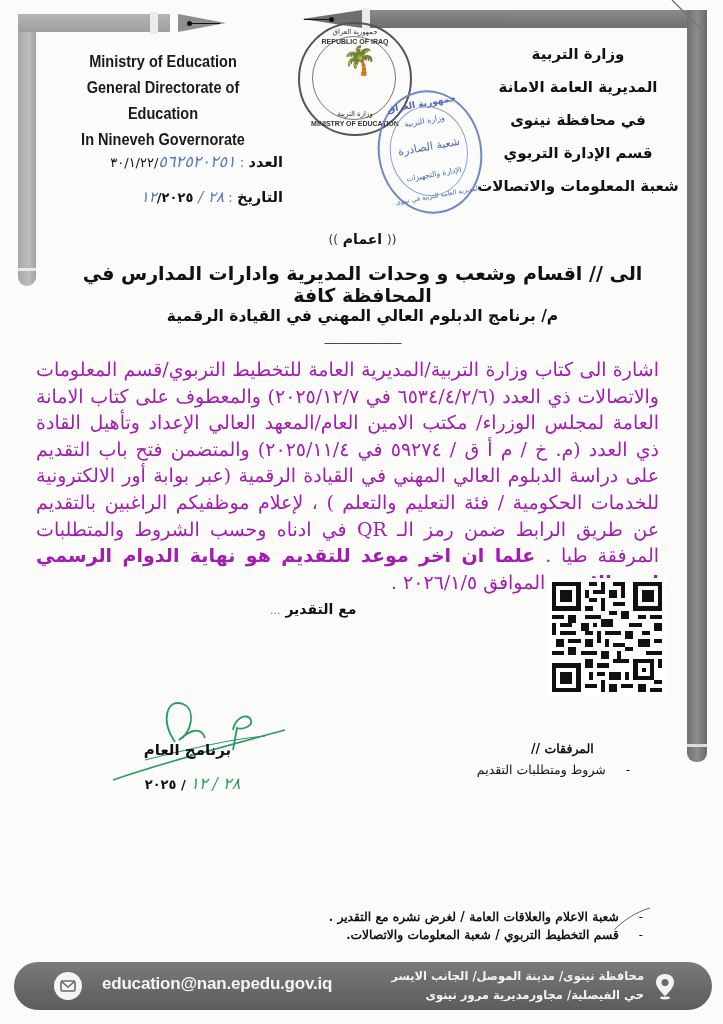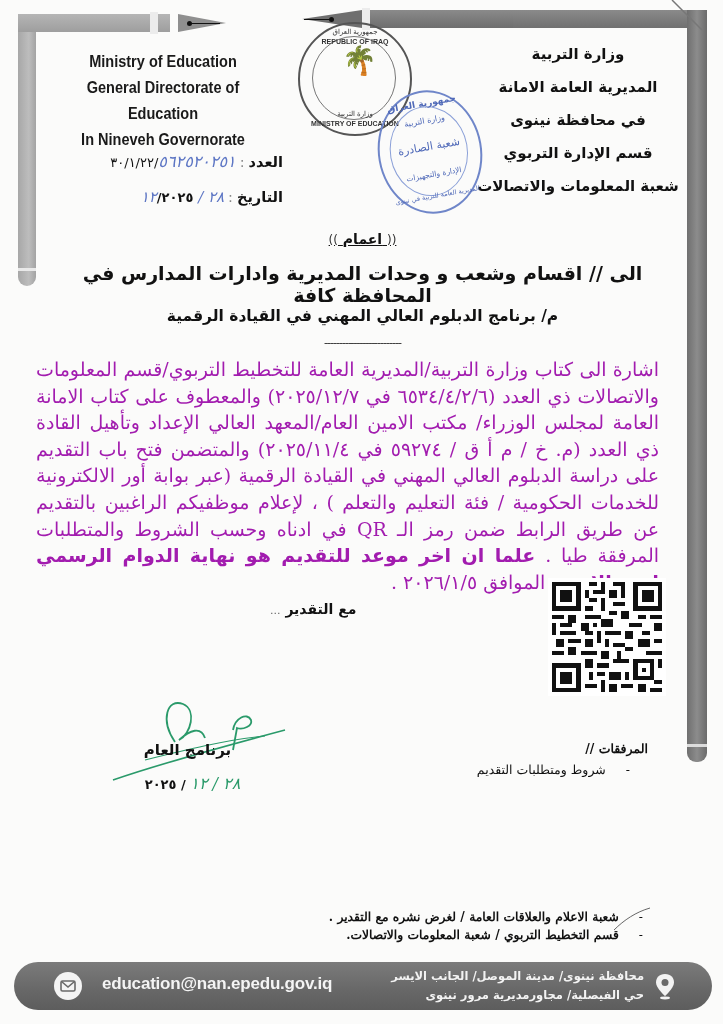--- a/index.html
+++ b/index.html
@@ -44,21 +44,21 @@
   
   .ref-row { direction: rtl; font-weight: bold; font-size: 14.5px; }
   .ref-label { font-weight: bold; }
   .ref-colon { color: #888; font-weight: normal; margin: 0 4px; }
   .handwritten { color: #5d76c4; font-family: "DejaVu Serif", serif; font-style: italic; font-weight: normal; }
   .ref-number { right: 440px; top: 152px; }
   .ref-date { right: 440px; top: 188px; }
 
   
   .center { left: 40px; width: 645px; text-align: center; direction: rtl; }
-  .category { top: 231px; font-size: 14px; font-weight: bold; text-decoration: underline; }
+  .category { top: 231px; font-size: 14px; font-weight: bold; }
   .category .br { font-weight: normal; color: #333; font-size: 12px; }
   .recipient { top: 262px; font-size: 19px; font-weight: bold; letter-spacing: -0.2px; }
   .subject { top: 307px; font-size: 15.5px; font-weight: bold; }
   .separator { top: 336px; font-size: 11px; color: #222; letter-spacing: -1px; }
 
   
   .body-text { left: 36px; top: 356px; width: 623px; direction: rtl; text-align: justify; text-align-last: right; font-family: "DejaVu Serif", serif; font-size: 19px; line-height: 26.6px; color: #a21caf; }
   .body-text b { font-family: "DejaVu Sans", sans-serif; font-weight: bold; }
 
   
@@ -69,21 +69,21 @@
   .qr { left: 548px; top: 578px; width: 118px; height: 118px; background: #fff; }
 
   
   .sig-block { left: 100px; top: 733px; width: 205px; direction: rtl; text-align: center; font-weight: bold; }
   .sig-name { font-size: 15px; line-height: 28px; }
   .sig-title { font-size: 15px; line-height: 34px; margin-right: 30px; }
   .sig-date { font-size: 13px; line-height: 34px; margin-right: 20px; text-align: center; }
   .sig-scribble { left: 105px; top: 690px; width: 190px; height: 110px; }
 
   
-  .attachments { right: 75px; top: 738px; direction: rtl; font-family: "DejaVu Serif", serif; font-size: 12.5px; line-height: 21px; }
+  .attachments { right: 75px; top: 738px; direction: rtl; font-family: "DejaVu Serif", serif; font-size: 12.5px; line-height: 21px; text-align: center; }
   .attachments .item { margin-right: 18px; }
   .dash { margin-left: 20px; }
 
   
   .cc { right: 70px; top: 908px; direction: rtl; font-family: "DejaVu Serif", serif; font-size: 12.3px; line-height: 17px; }
   .cc .item { margin-right: 10px; }
 
   
   .footer { left: 14px; top: 962px; width: 698px; height: 48px; border-radius: 24px;
             background: linear-gradient(180deg,#7b7b7b,#676767 60%,#5d5d5d); }

